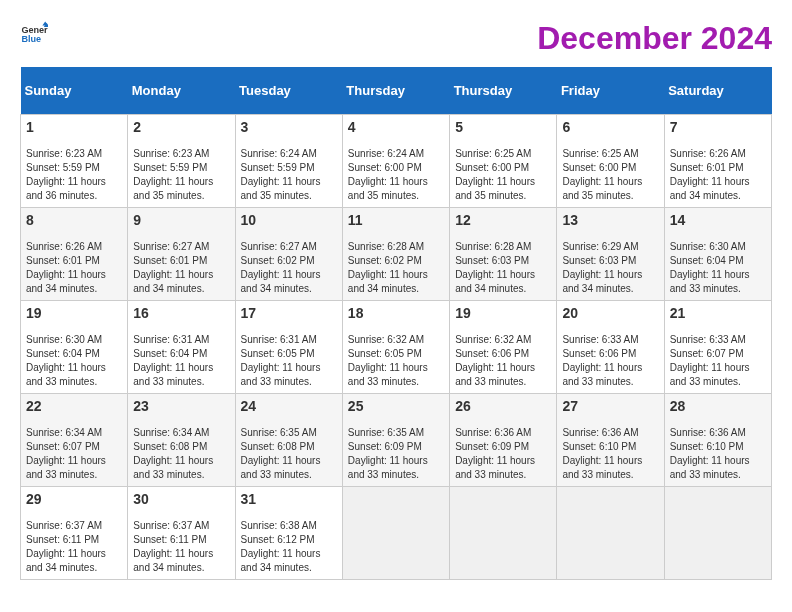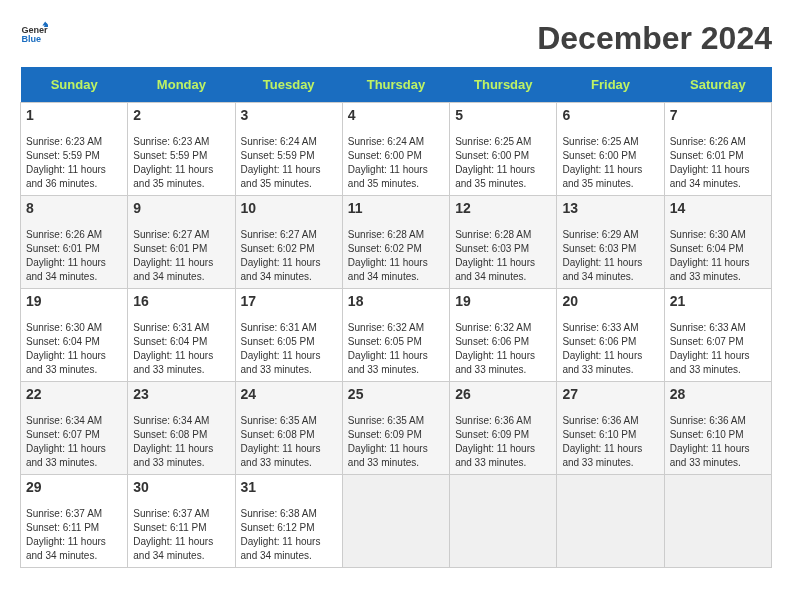--- a/index.html
+++ b/index.html
@@ -24,37 +24,37 @@
     .logo-icon {
       width: 28px;
       height: 28px;
     }
     .title-section {
       text-align: right;
     }
     .month-title {
       font-size: 32px;
       font-weight: bold;
-      color: #404040;
+      color: #a21caf;
       text-align: center;
     }
     .subtitle {
       font-size: 14px;
       color: #555;
     }
     table {
       width: 100%;
       border-collapse: collapse;
       font-size: 11px;
     }
     th {
       background: #1a6dc0;
-      color: #bef264;
-      padding: 10px 4px;
-      text-align: center;
+      color: #ffffff;
+      padding: 16px 4px;
+      text-align: left;
       font-size: 13px;
       font-weight: bold;
     }
     td {
       border: 1px solid #ccc;
       vertical-align: top;
       padding: 4px 5px;
       width: 14.28%;
       min-height: 80px;
       height: 85px;

